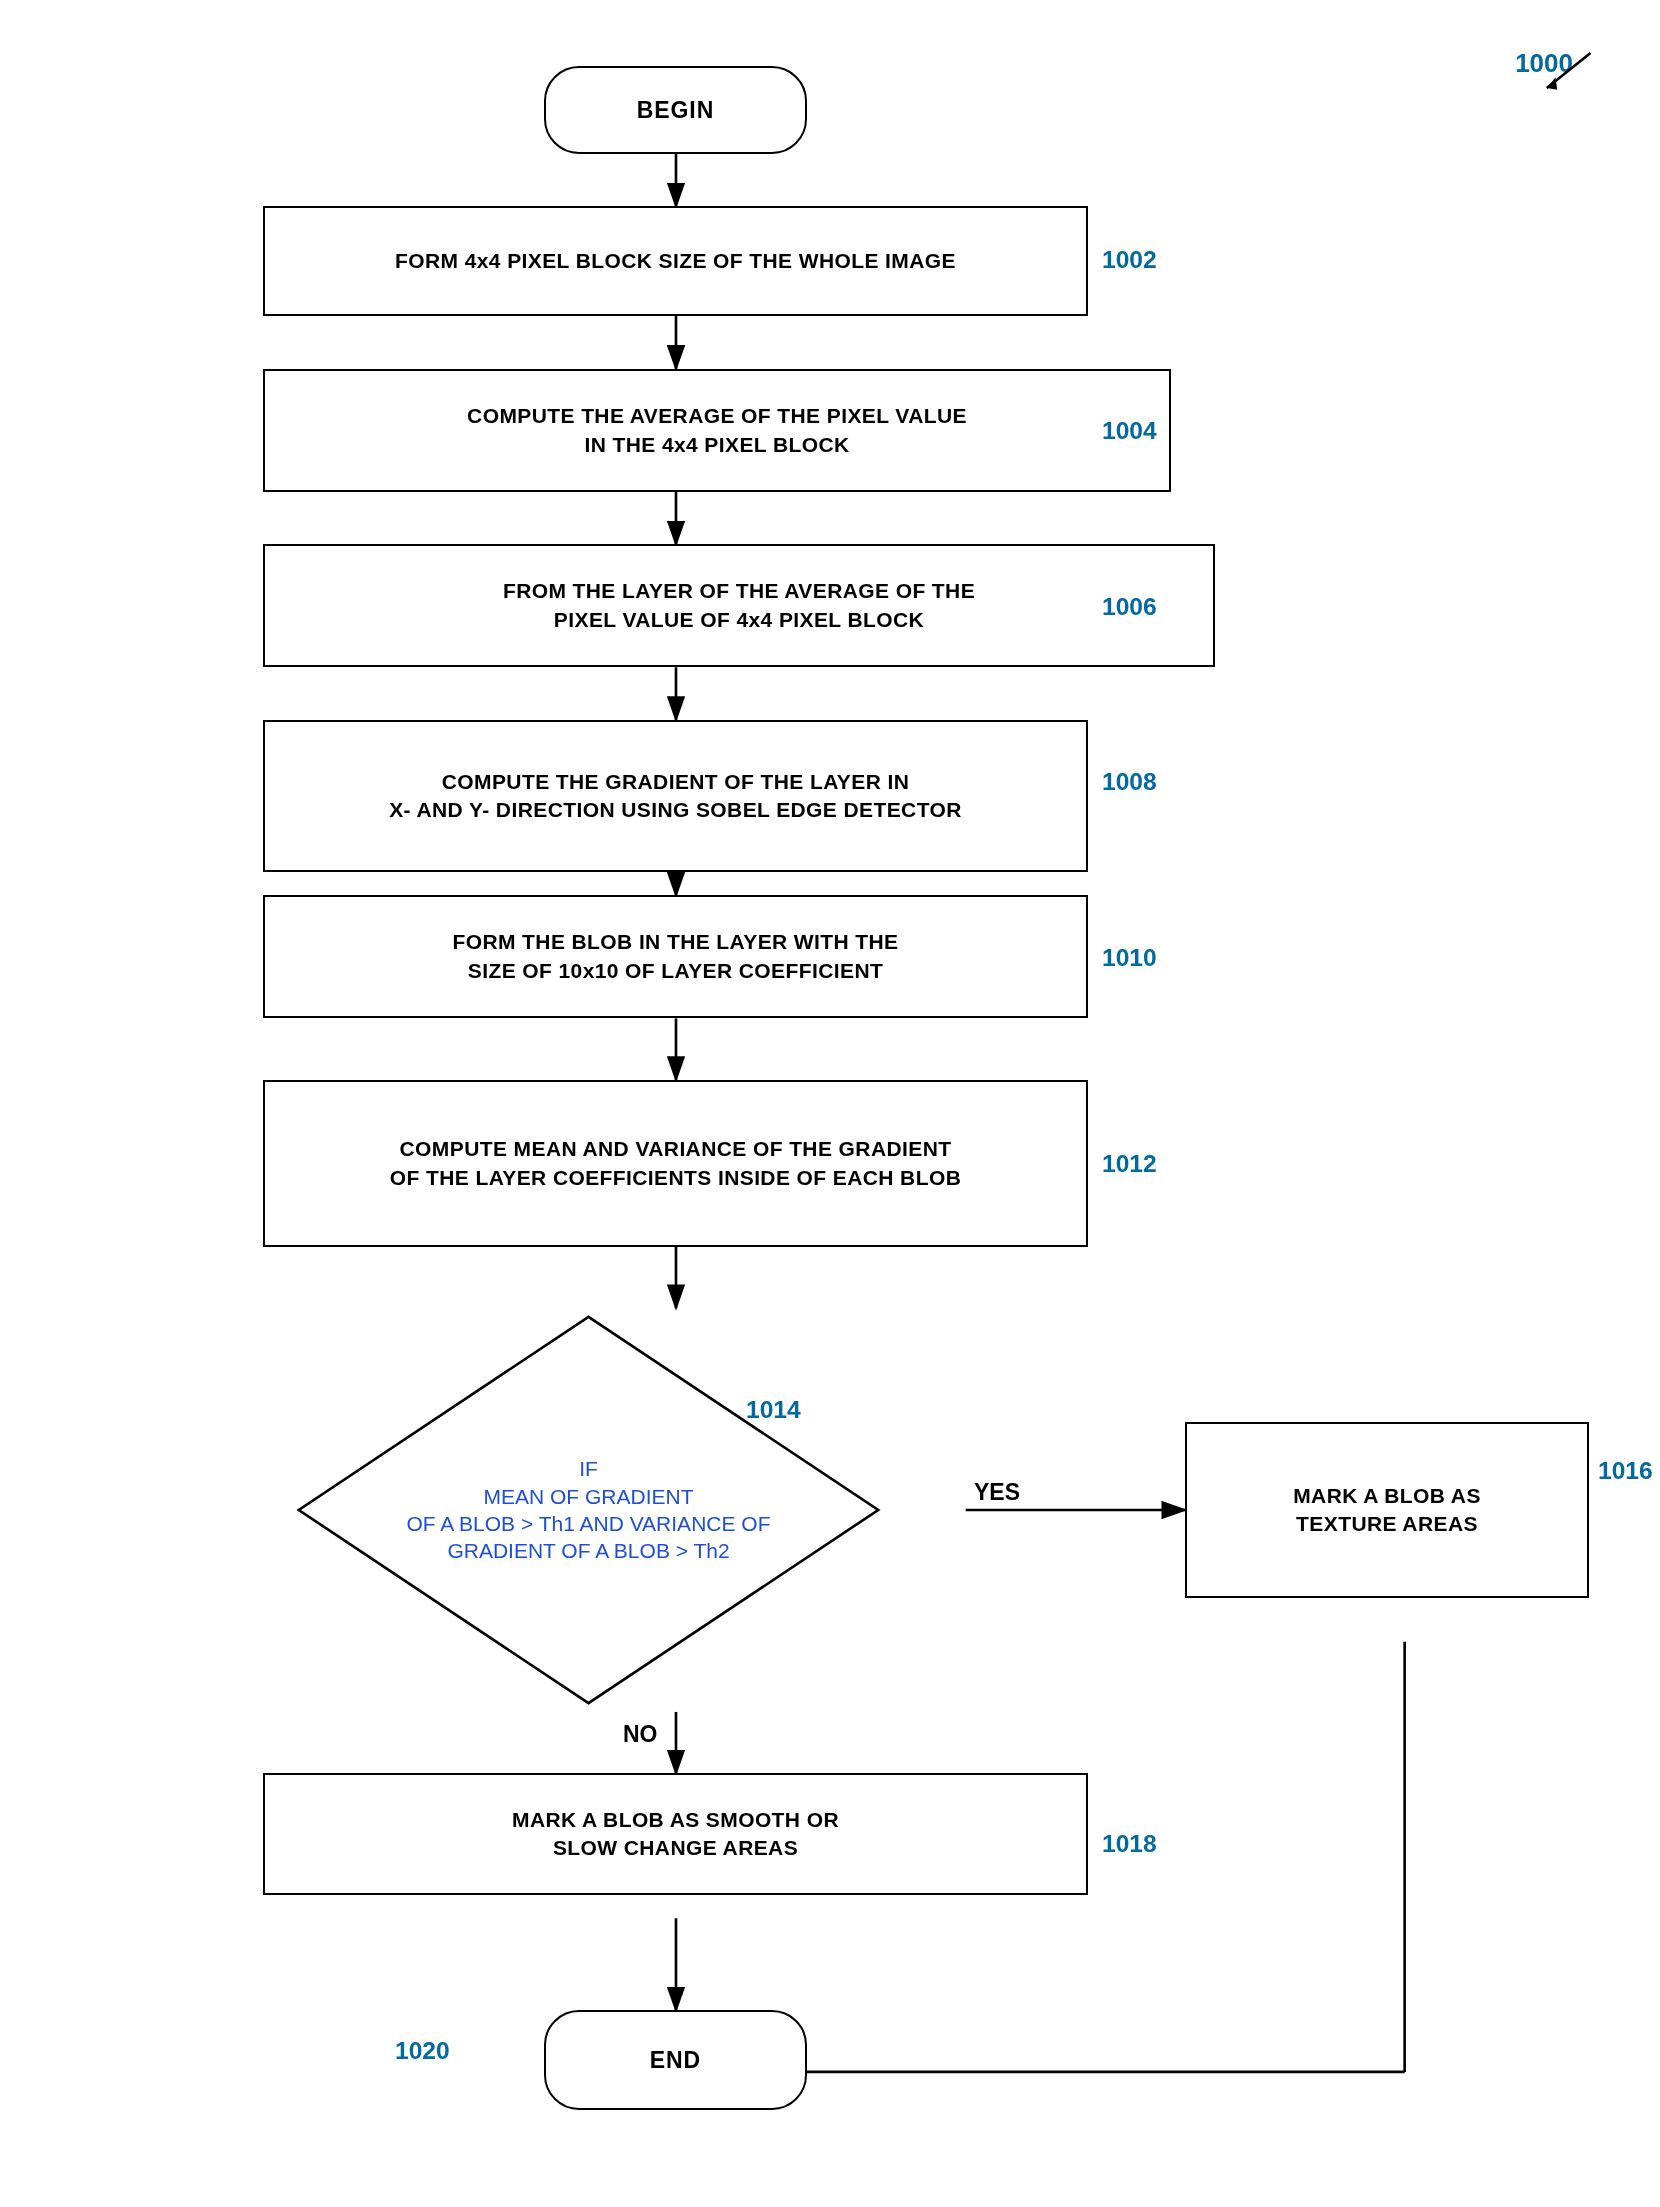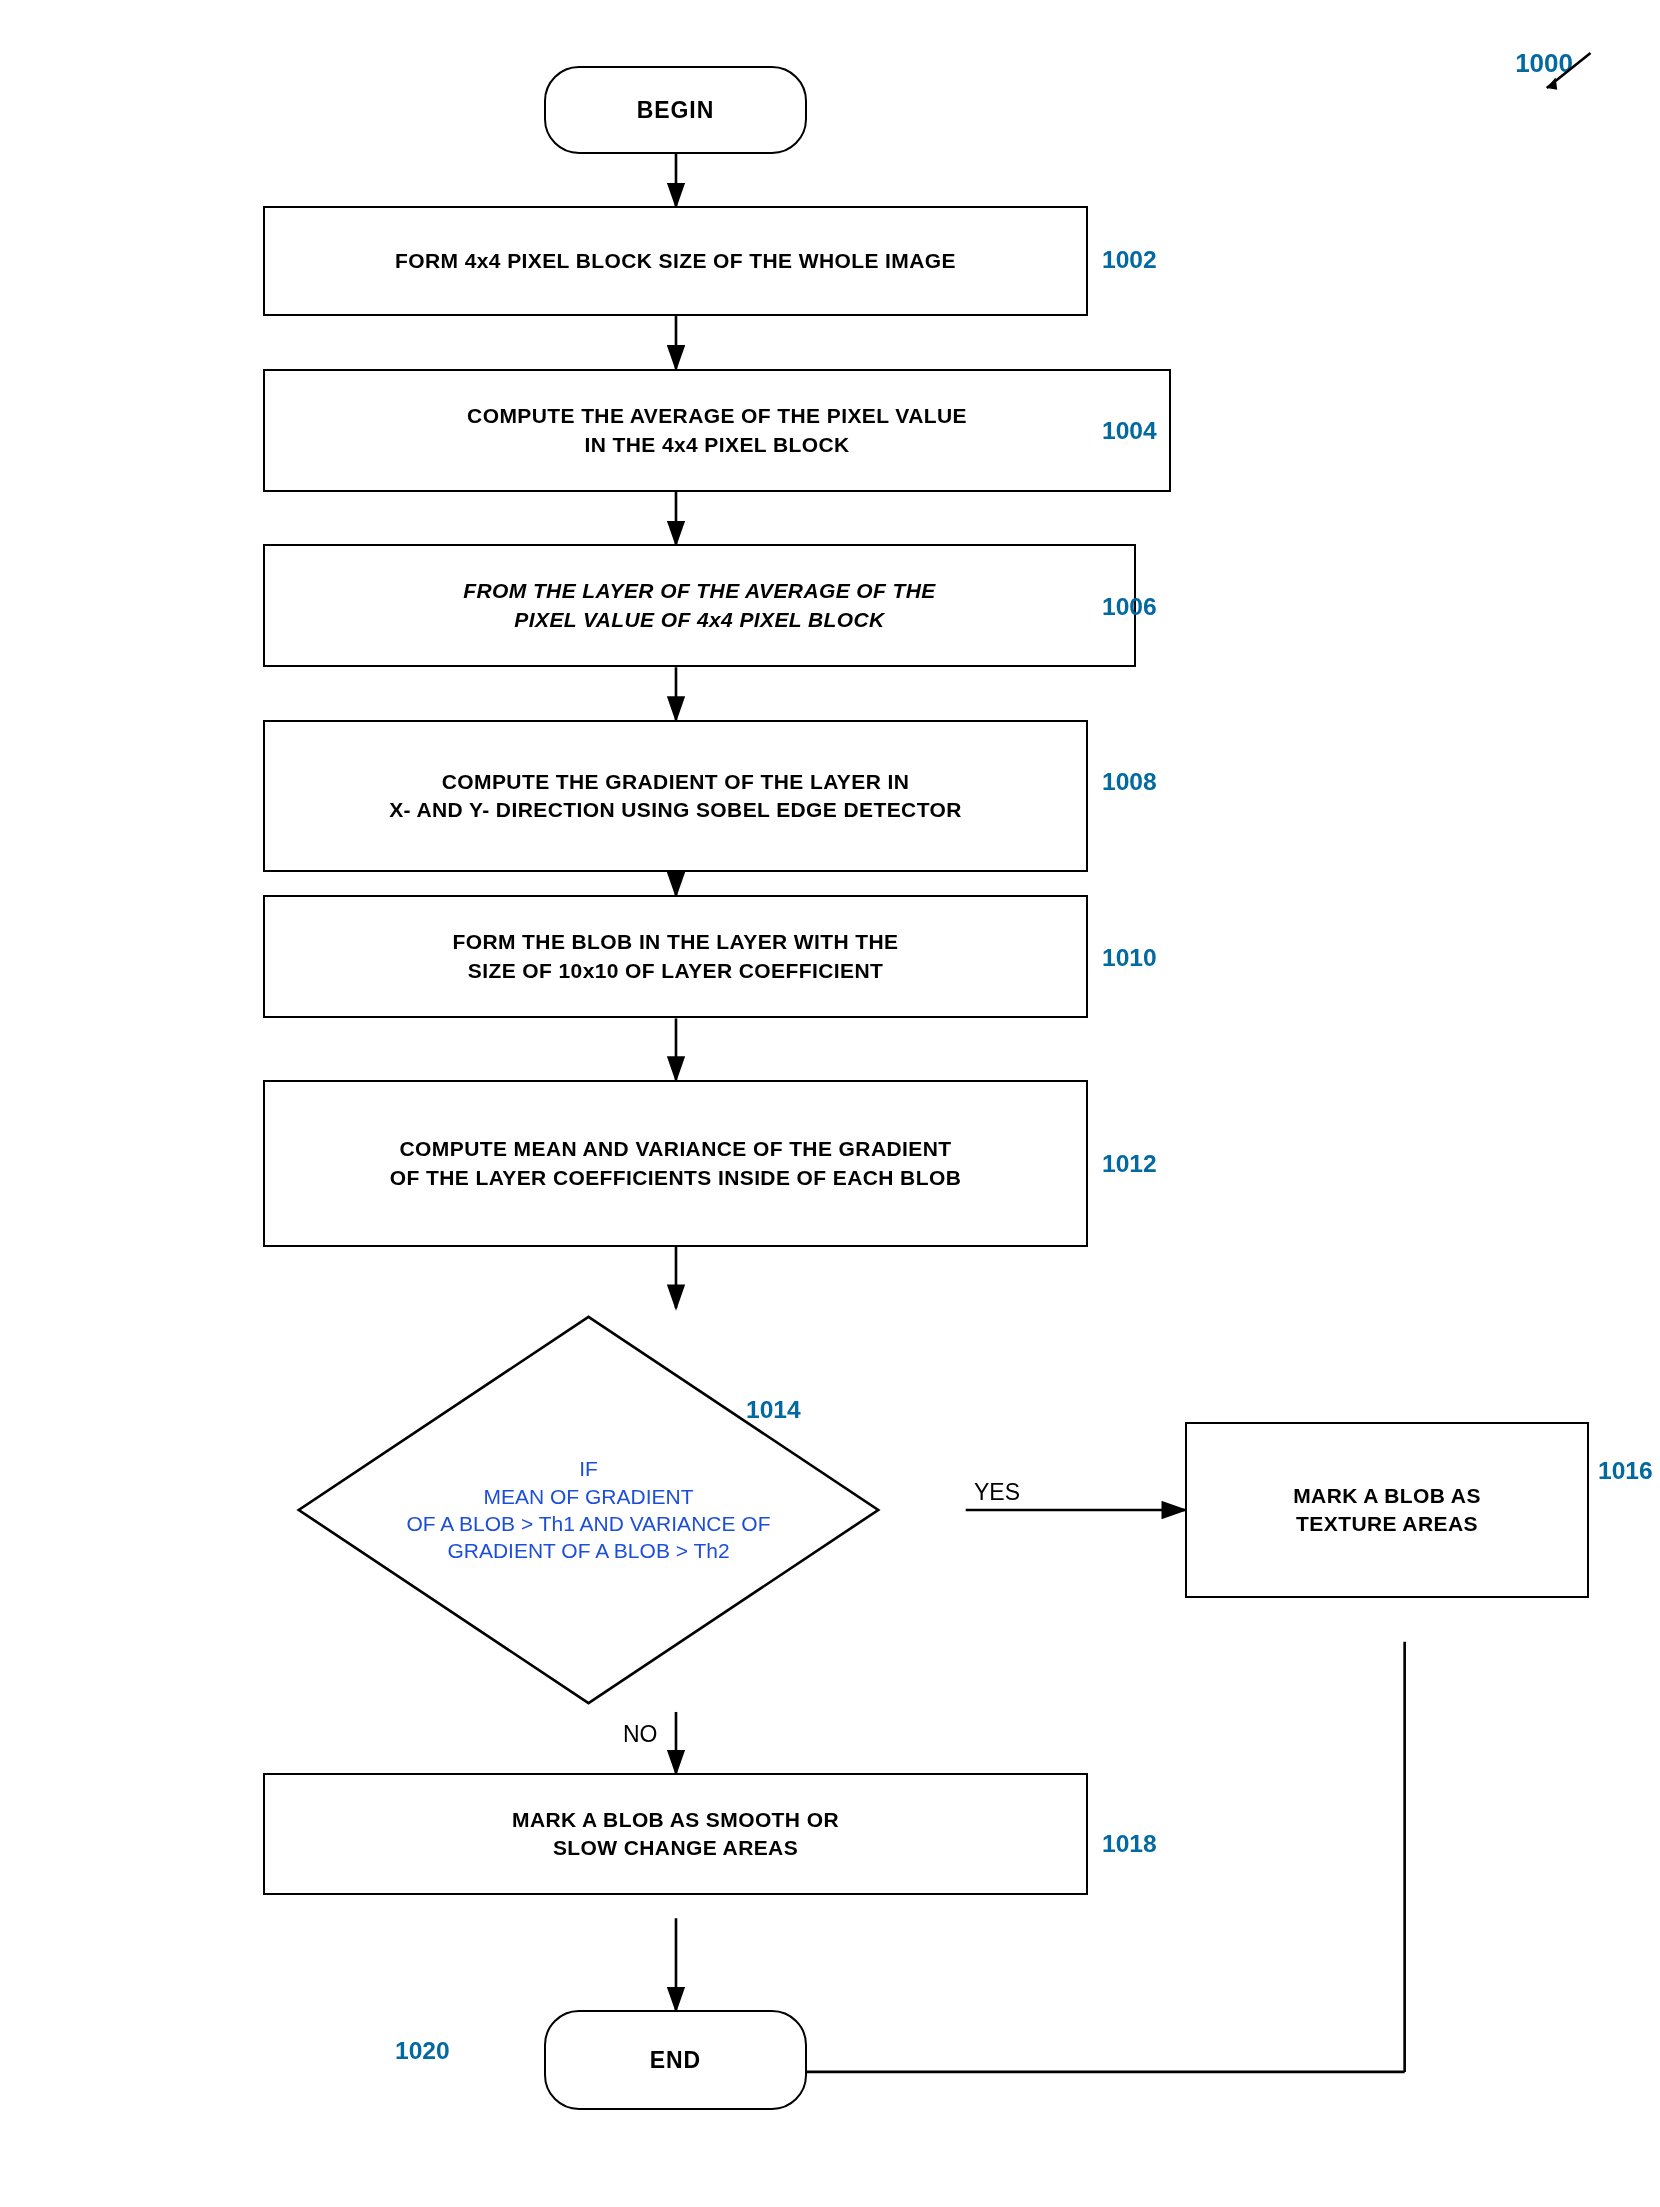--- a/index.html
+++ b/index.html
@@ -88,21 +88,21 @@
       top: 0;
       left: 0;
       width: 1661px;
       height: 2208px;
       pointer-events: none;
     }
 
     .arrow-label {
       position: absolute;
       font-size: 23px;
-      font-weight: normal;
+      font-weight: bold;
       color: #000;
     }
 
     
     .diag-ref {
       position: absolute;
       top: 48px;
       right: 88px;
       font-size: 26px;
       font-weight: bold;
@@ -163,21 +163,21 @@
     <span>1002</span>
   </div>
 
   <div class="process" style="left:263px; top:369px; width:908px; height:123px;">
     <span>COMPUTE THE AVERAGE OF THE PIXEL VALUE<br>IN THE 4x4 PIXEL BLOCK</span>
   </div>
   <div class="ref-label" style="left:1102px; top:417px;">
     <span>1004</span>
   </div>
 
-  <div class="process" style="left:263px; top:544px; width:873px; height:123px;font-style:italic;">
+  <div class="process" style="left:263px; top:544px; width:952px; height:123px;">
     <span>FROM THE LAYER OF THE AVERAGE OF THE<br>PIXEL VALUE OF 4x4 PIXEL BLOCK</span>
   </div>
   <div class="ref-label" style="left:1102px; top:593px;">
     <span>1006</span>
   </div>
 
   <div class="process" style="left:263px; top:720px; width:825px; height:152px;">
     <span>COMPUTE THE GRADIENT OF THE LAYER IN<br>X- AND Y- DIRECTION USING SOBEL EDGE DETECTOR</span>
   </div>
   <div class="ref-label" style="left:1102px; top:768px;">

